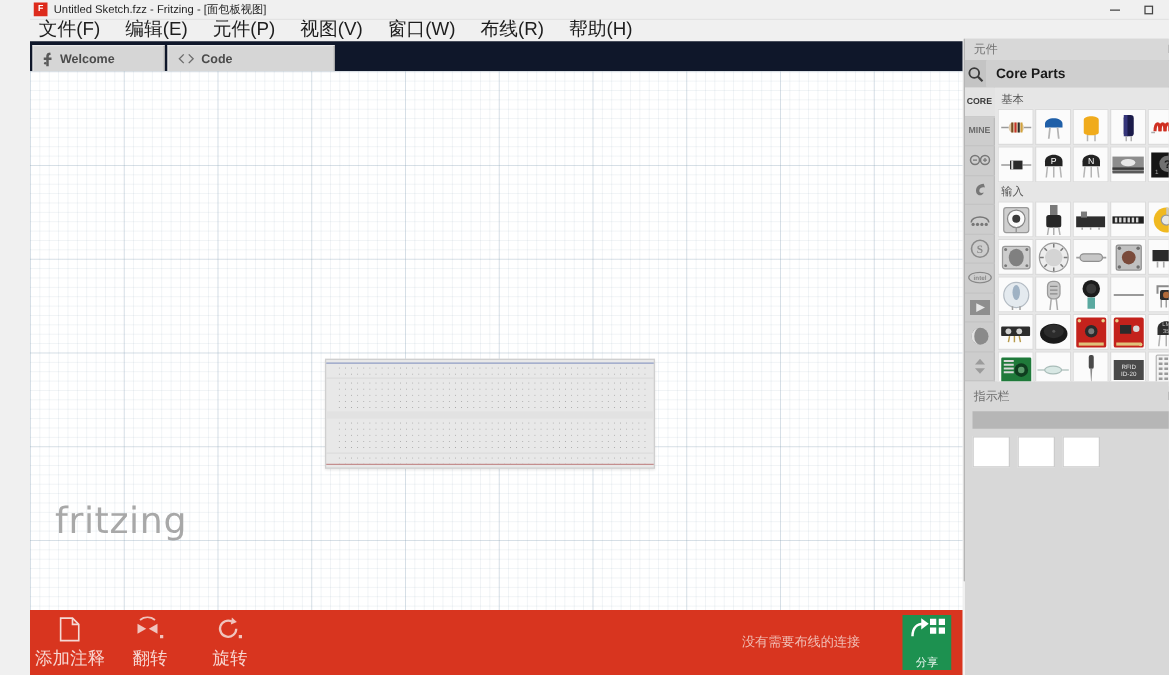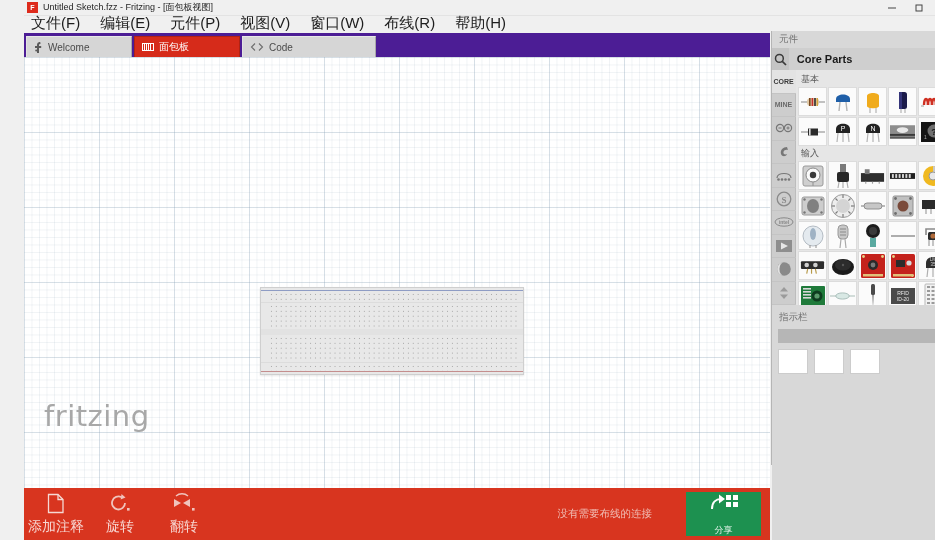--- a/index.html
+++ b/index.html
@@ -34,22 +34,23 @@
     background: #f0f0f0; display: flex; align-items: center; padding-left: 7px;
   }
   .menu-item {
     font-size: 15px; color: #1d1d1d; padding: 1px 9px 1px 0; margin-right: 11px;
     white-space: nowrap;
   }
 
   
   .tabbar {
     position: absolute; left: 0; top: 33px; width: 746px; height: 24px;
-    background: #4c1d95; display: flex; align-items: flex-end; gap: 2px;
+    background: #0f172a; display: flex; align-items: flex-end; gap: 2px;
     padding: 0 0 0 2px;
+    font-weight: bold;
   }
   .tab {
     height: 21px; min-width: 106px; padding: 0 10px 0 7px;
     background: #d6d6d6; color: #4b4b4b; font-size: 10px;
     display: flex; align-items: center; gap: 5px;
     border-top: 1px solid #e8e8e8; border-left: 1px solid #e2e2e2;
     border-right: 1px solid #a9a9a9;
   }
   .tab.wide { min-width: 134px; }
   .tab.active {
@@ -112,21 +113,21 @@
     width: 64px; height: 52px; display: flex; flex-direction: column;
     align-items: center; justify-content: center; gap: 3px; cursor: pointer;
   }
   .bb-tool-icon { height: 22px; display: flex; align-items: center; }
   .bb-tool-label { font-size: 14px; color: #f7d6d1; white-space: nowrap; }
   .status-text {
     margin-left: auto; margin-right: 34px; font-size: 10.5px; color: #f0bdb4;
     white-space: nowrap;
   }
   .share-btn {
-    width: 75px; height: 44px; margin-right: 9px; background: #1d9150;
+    width: 39px; height: 44px; margin-right: 9px; background: #1d9150;
     display: flex; flex-direction: column; align-items: center;
     justify-content: center; gap: 12px; cursor: pointer;
   }
   .share-label { font-size: 9px; color: #e6f5ec; }
 
   
   .rightdock {
     position: absolute; left: 747px; top: 31px; width: 188px; height: 434px;
     background: #d8d8d8; border-left: 1px solid #b5b5b5;
   }
@@ -244,32 +245,20 @@
     <div class="tab">
       <span class="tab-icon">
         <svg width="9" height="13" viewBox="0 0 9 13">
           <path d="M6.2 1 C3 1 3 3.4 3 5 L1 5 L1 7 L3 7 L3 12 L5 12 L5 7 L7.2 7 L7.2 5 L5 5 C5 3.6 5.2 2.8 6.6 2.8 Z" fill="#5a5a5a"></path>
           <circle cx="2.2" cy="9.6" r="1" fill="#5a5a5a"></circle>
         </svg>
       </span>
       <span class="tab-label">Welcome</span>
     </div>
 
-    <div class="tab active">
-      <span class="tab-icon">
-        <svg width="12" height="10" viewBox="0 0 12 10">
-          <rect x="0.5" y="1.5" width="11" height="7" fill="none" stroke="#ffffff" stroke-width="1"></rect>
-          <line x1="2.5" y1="1.5" x2="2.5" y2="8.5" stroke="#ffffff" stroke-width="1"></line>
-          <line x1="4.5" y1="1.5" x2="4.5" y2="8.5" stroke="#ffffff" stroke-width="1"></line>
-          <line x1="6.5" y1="1.5" x2="6.5" y2="8.5" stroke="#ffffff" stroke-width="1"></line>
-          <line x1="8.5" y1="1.5" x2="8.5" y2="8.5" stroke="#ffffff" stroke-width="1"></line>
-        </svg>
-      </span>
-      <span class="tab-label">面包板</span>
-    </div>
 
 
 
     <div class="tab wide">
       <span class="tab-icon">
         <svg width="14" height="10" viewBox="0 0 14 10">
           <polyline points="5,1.5 1.5,5 5,8.5" fill="none" stroke="#6e6e6e" stroke-width="1.1"></polyline>
           <polyline points="9,1.5 12.5,5 9,8.5" fill="none" stroke="#6e6e6e" stroke-width="1.1"></polyline>
         </svg>
       </span>
@@ -301,39 +290,39 @@
         <svg width="18" height="21" viewBox="0 0 18 21">
           <path d="M1.5 1.5 H11 L16 6.5 V19.5 H1.5 Z" fill="none" stroke="#f5d9d4" stroke-width="1.3"></path>
           <path d="M11 1.5 V6.5 H16" fill="none" stroke="#f5d9d4" stroke-width="1.3"></path>
         </svg>
       </span>
       <span class="bb-tool-label">添加注释</span>
     </div>
 
     <div class="bb-tool">
       <span class="bb-tool-icon">
-        <svg width="22" height="21" viewBox="0 0 22 21">
-          <path d="M16 10 A6.5 6.5 0 1 1 12.5 4.2" fill="none" stroke="#f0c4bd" stroke-width="1.8"></path>
-          <polygon points="12.5,1 16.5,4.6 11.7,6.6" fill="#f0c4bd"></polygon>
-          <rect x="18" y="15" width="2.6" height="2.6" fill="#f0c4bd"></rect>
-        </svg>
-      </span>
-      <span class="bb-tool-label">旋转</span>
-    </div>
-
-    <div class="bb-tool">
-      <span class="bb-tool-icon">
         <svg width="24" height="21" viewBox="0 0 24 21">
           <polygon points="2,6 9,10 2,14" fill="#f0c4bd"></polygon>
           <polygon points="18,6 11,10 18,14" fill="#f0c4bd"></polygon>
           <path d="M4 3 A9 9 0 0 1 16 3" fill="none" stroke="#f0c4bd" stroke-width="1.4"></path>
           <rect x="20" y="15" width="2.6" height="2.6" fill="#f0c4bd"></rect>
         </svg>
       </span>
       <span class="bb-tool-label">翻转</span>
+    </div>
+
+    <div class="bb-tool">
+      <span class="bb-tool-icon">
+        <svg width="22" height="21" viewBox="0 0 22 21">
+          <path d="M16 10 A6.5 6.5 0 1 1 12.5 4.2" fill="none" stroke="#f0c4bd" stroke-width="1.8"></path>
+          <polygon points="12.5,1 16.5,4.6 11.7,6.6" fill="#f0c4bd"></polygon>
+          <rect x="18" y="15" width="2.6" height="2.6" fill="#f0c4bd"></rect>
+        </svg>
+      </span>
+      <span class="bb-tool-label">旋转</span>
     </div>
 
     <div class="status-text">没有需要布线的连接</div>
 
     <div class="share-btn">
       <span>
         <svg width="30" height="20" viewBox="0 0 30 20">
           <path d="M3 17 C3 10 7 7 12 7" fill="none" stroke="#ffffff" stroke-width="2"></path>
           <polygon points="10,2.5 16,7 10,11.5" fill="#ffffff"></polygon>
           <rect x="17" y="3" width="5" height="5" fill="#ffffff"></rect>

